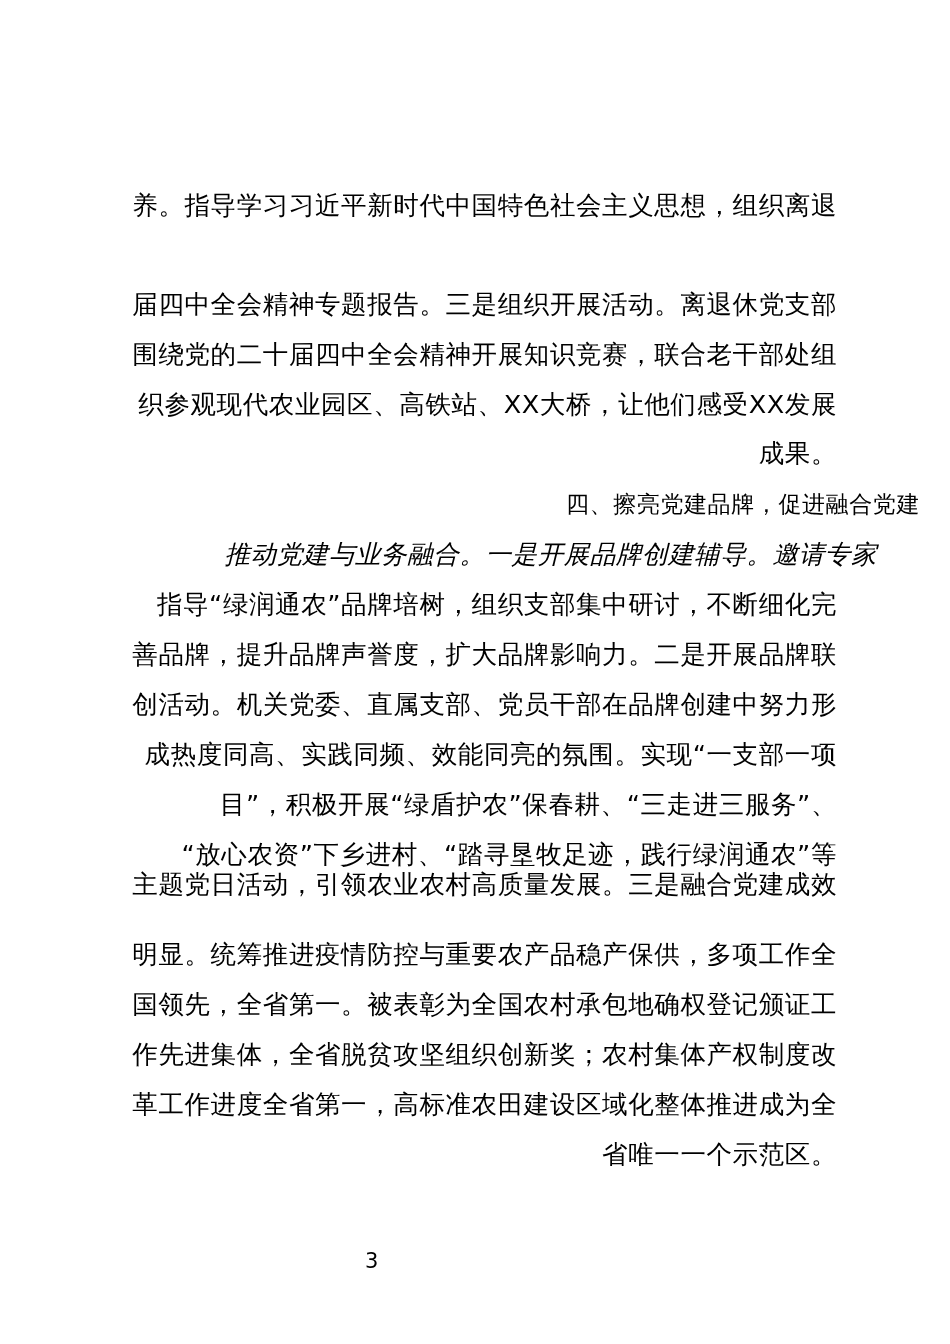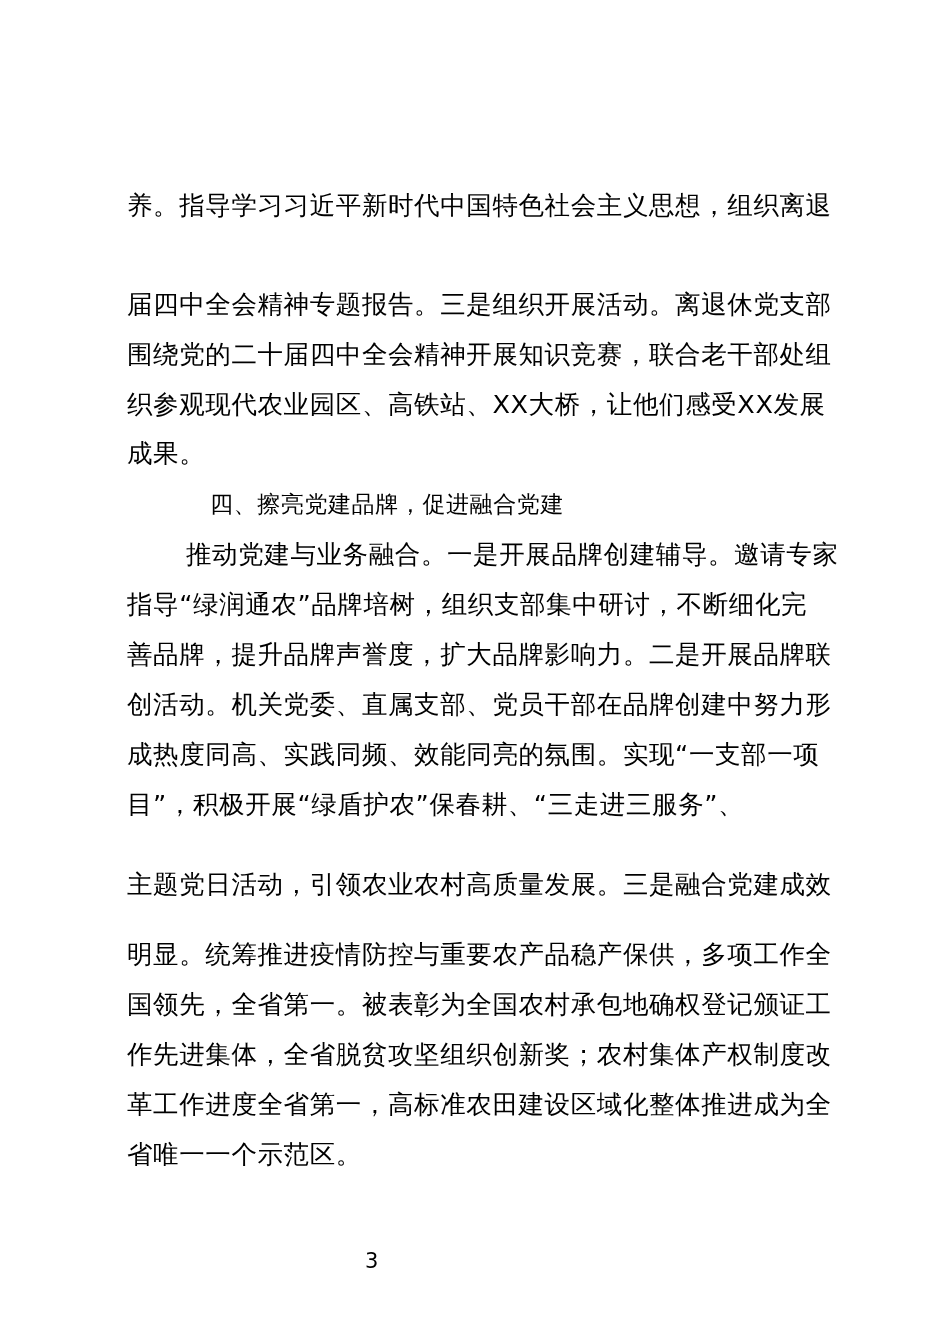--- a/index.html
+++ b/index.html
@@ -1,21 +1,21 @@
 <!DOCTYPE html>
 <html><head>
 <meta charset="utf-8">
 <style>
   html, body { margin:0; padding:0; background:#ffffff; }
   body { width:950px; height:1344px; position:relative; overflow:hidden;
          font-family:"DejaVu Sans", sans-serif; color:#000; }
   .page { position:absolute; left:0; top:0; width:950px; height:1344px; background:#fff; }
   .line { position:absolute; left:127px; width:710px; font-size:25.5px; line-height:32px;
-          white-space:nowrap; letter-spacing:0.6px; }
-  .indent { left:186px; }
+          white-space:nowrap; letter-spacing:0.6px;text-align:right; }
+  .indent { left:167px;font-style:italic; }
   .heading { left:179px; font-size:23px;margin-left:31px; }
   .pagenum { position:absolute; left:365px; top:1248px; font-size:21px; line-height:26px; }
 </style>
 </head>
 <body>
 
 <div class="page">
   <div class="line" style="top:189px">养。指导学习习近平新时代中国特色社会主义思想，组织离退</div>
   <div class="line" style="top:288px">届四中全会精神专题报告。三是组织开展活动。离退休党支部</div>
   <div class="line" style="top:338px">围绕党的二十届四中全会精神开展知识竞赛，联合老干部处组</div>
@@ -23,20 +23,21 @@
   <div class="line" style="top:437px">成果。</div>
 
   <div class="line heading" style="top:488px">四、擦亮党建品牌，促进融合党建</div>
 
   <div class="line indent" style="top:538px">推动党建与业务融合。一是开展品牌创建辅导。邀请专家</div>
   <div class="line" style="top:588px">指导“绿润通农”品牌培树，组织支部集中研讨，不断细化完</div>
   <div class="line" style="top:638px">善品牌，提升品牌声誉度，扩大品牌影响力。二是开展品牌联</div>
   <div class="line" style="top:688px">创活动。机关党委、直属支部、党员干部在品牌创建中努力形</div>
   <div class="line" style="top:738px">成热度同高、实践同频、效能同亮的氛围。实现“一支部一项</div>
   <div class="line" style="top:788px">目”，积极开展“绿盾护农”保春耕、“三走进三服务”、</div>
+  <div class="line" style="top:838px">“放心农资”下乡进村、“踏寻垦牧足迹，践行绿润通农”等</div>
   <div class="line" style="top:868px">主题党日活动，引领农业农村高质量发展。三是融合党建成效</div>
   <div class="line" style="top:938px">明显。统筹推进疫情防控与重要农产品稳产保供，多项工作全</div>
   <div class="line" style="top:988px">国领先，全省第一。被表彰为全国农村承包地确权登记颁证工</div>
   <div class="line" style="top:1038px">作先进集体，全省脱贫攻坚组织创新奖；农村集体产权制度改</div>
   <div class="line" style="top:1088px">革工作进度全省第一，高标准农田建设区域化整体推进成为全</div>
   <div class="line" style="top:1138px">省唯一一个示范区。</div>
 
   <div class="pagenum">3</div>
 </div>
 

